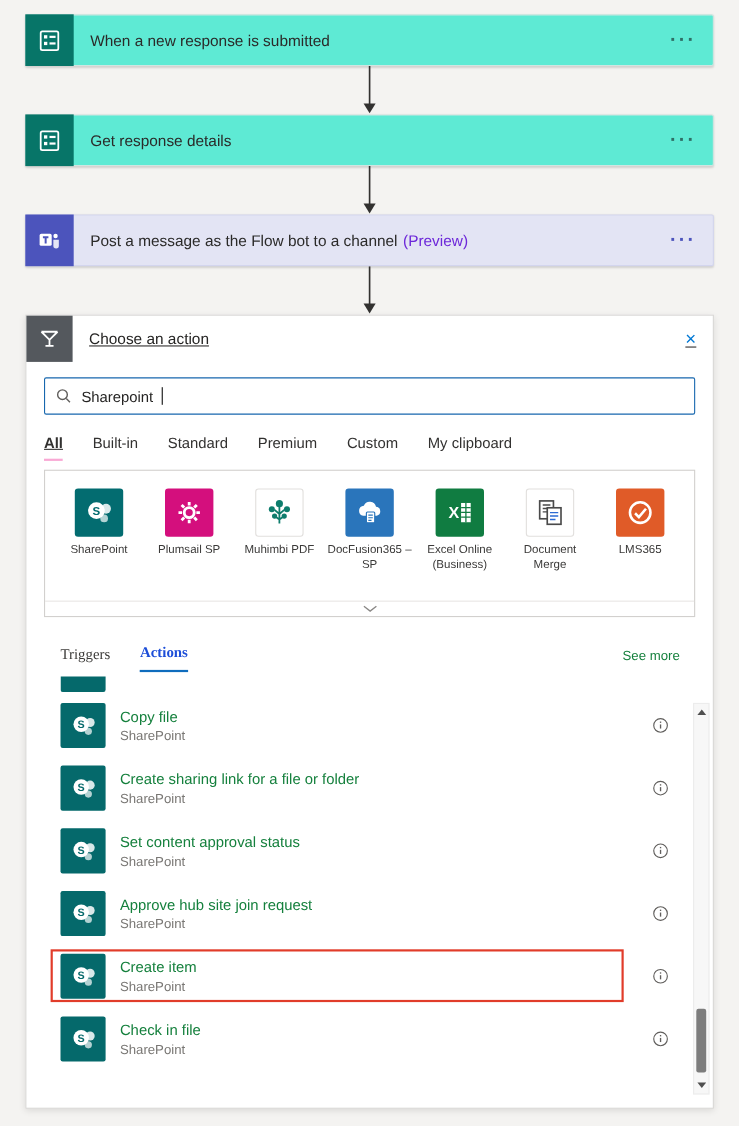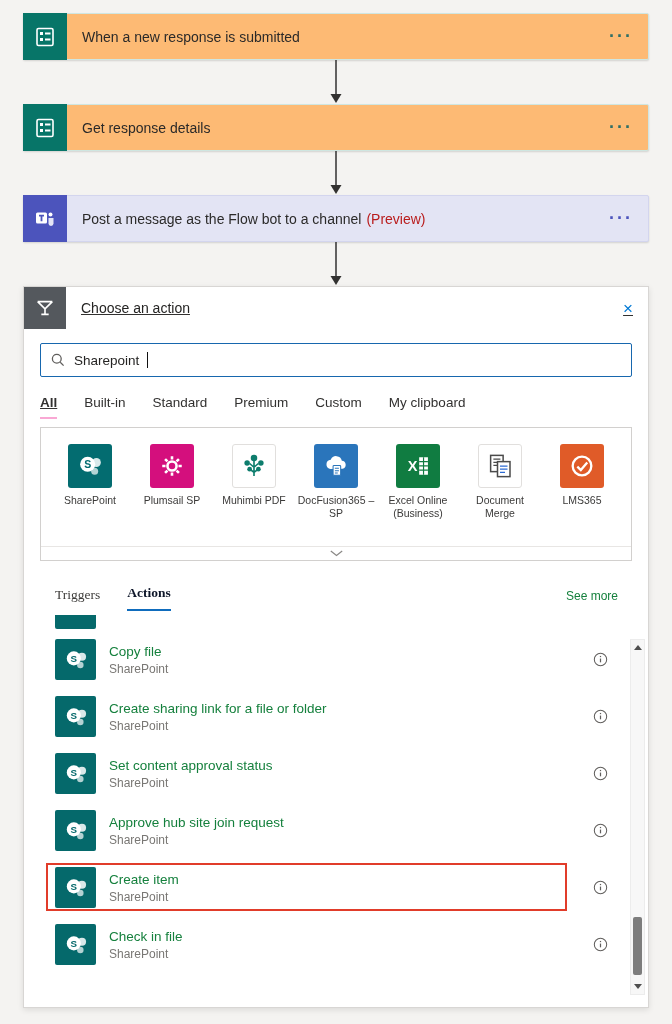--- a/index.html
+++ b/index.html
@@ -11,27 +11,27 @@
     overflow:hidden;
   }
   .canvas { padding:13px 23px 0; }
 
   
   .flow-card {
     display:flex; align-items:stretch; height:47px;
     border-radius:2px; box-shadow:0 1px 2px rgba(0,0,0,.14);
     cursor:pointer;
   }
-  .flow-card.teal   { background:#fdba74; border:1px solid #cfe6e1; }
+  .flow-card.teal   { background:#5eead4; border:1px solid #cfe6e1; }
   .flow-card.purple { background:#e3e4f4; border:1px solid #d3d5ee; }
   .card-icon { flex:0 0 44px; display:flex; align-items:center; justify-content:center; margin:-1px 0 -1px -1px; }
   .card-icon.forms { background:#077568; }
   .card-icon.teams { background:#4c54bc; }
   .card-title { display:flex; align-items:center; padding-left:15px; font-size:14px; color:#2b2a29; }
-  .card-suffix { color:#b91c1c; margin-left:5px; font-size:14px; display:flex; align-items:center; }
+  .card-suffix { color:#6d28d9; margin-left:5px; font-size:14px; display:flex; align-items:center; }
   .card-menu {
     margin-left:auto; display:flex; align-items:center; padding:0 15px;
     font-size:18px; font-weight:bold; letter-spacing:2px;
   }
   .teal .card-menu { color:#2f6f66; }
   .purple .card-menu { color:#4c54bc; }
 
   .arrow-wrap { height:44px; display:flex; justify-content:center; }
 
   
@@ -73,21 +73,21 @@
     min-height:46px; word-wrap:break-word;
   }
   .collapse-bar {
     border-top:1px solid #e8e6e4; height:14px; display:flex;
     align-items:center; justify-content:center; cursor:pointer;
   }
 
   .list-section { margin:26px 30px 0 31px; }
   .list-tabs { display:flex; gap:27px; font-size:13.5px; align-items:flex-end; height:24px; }
   .list-tab { padding-bottom:8px; color:#3c3b39; cursor:pointer;font-family:Liberation Serif, serif; }
-  .list-tab.active { font-weight:bold; color:#0f172a; border-bottom:2px solid #0f6cbd; }
+  .list-tab.active { font-weight:bold; color:#1d4ed8; border-bottom:2px solid #0f6cbd; }
   .see-more { margin-left:auto; font-size:12px; color:#15803d; padding-bottom:8px; cursor:pointer; }
 
   .action-list { margin-top:4px; }
   .row-sliver { height:16px; overflow:hidden; }
   .sliver-icon { width:41px; height:41px; background:#05696b; border-radius:2px; margin-top:-27px; }
   .action-row { display:flex; align-items:center; height:57px; position:relative; cursor:pointer; }
   .row-icon {
     flex:0 0 41px; width:41px; height:41px; border-radius:2px; background:#05696b;
     display:flex; align-items:center; justify-content:center;
   }

